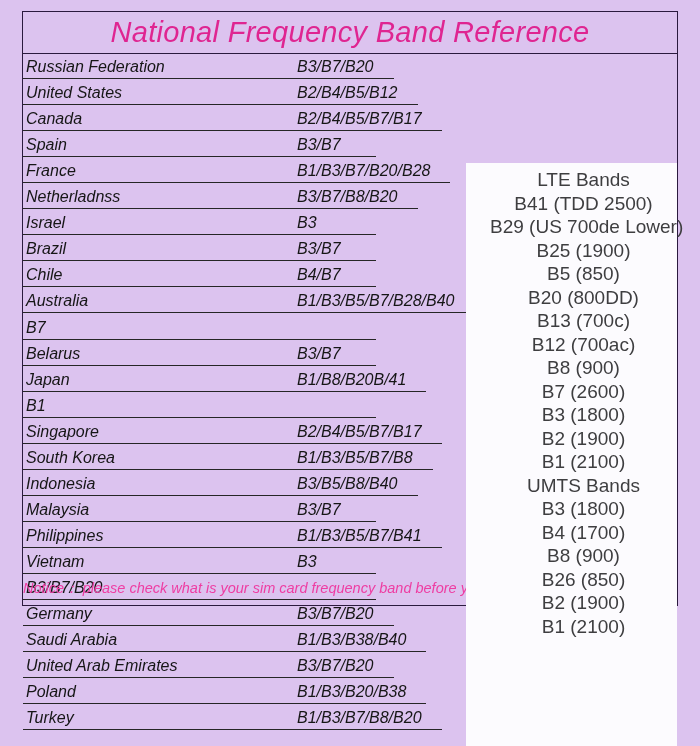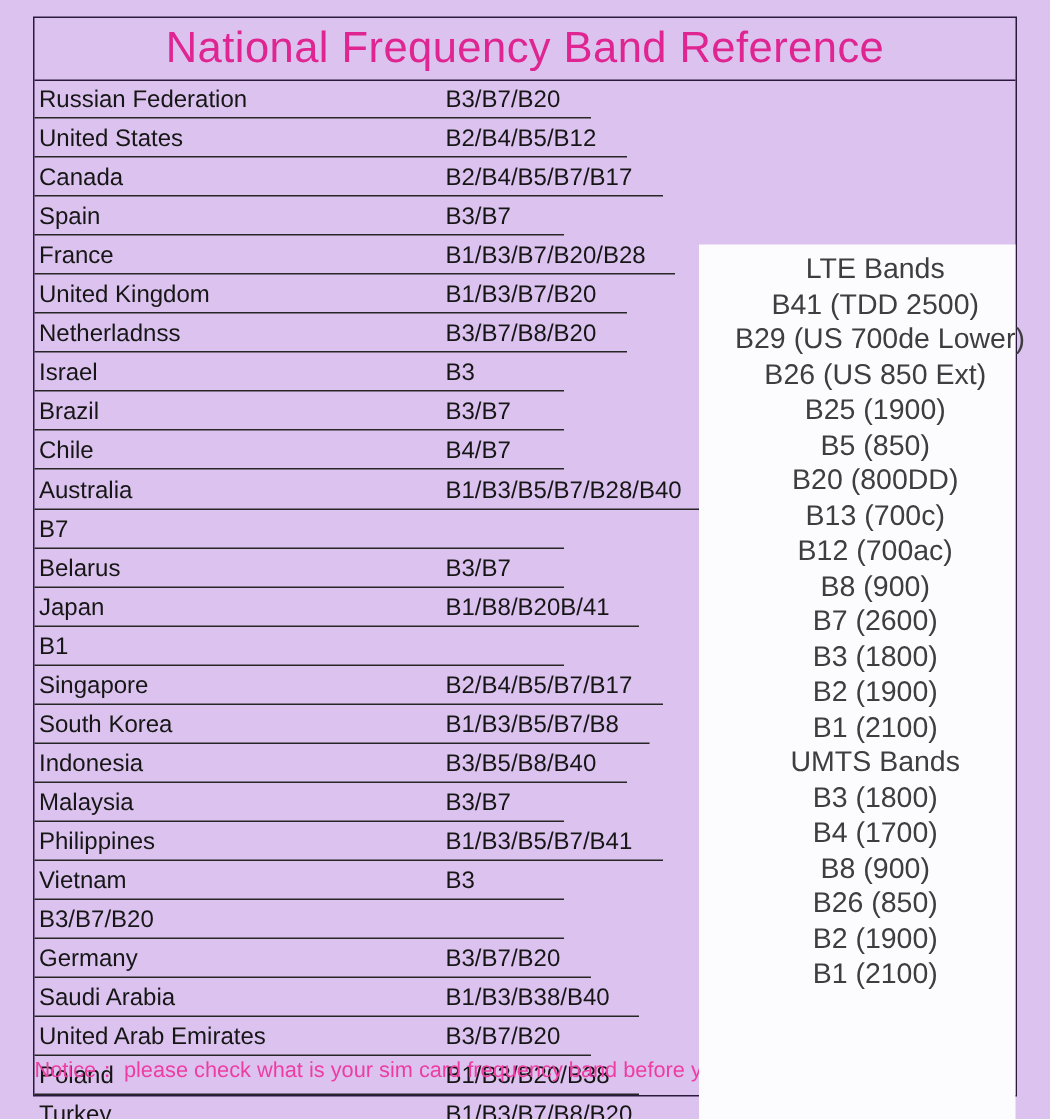--- a/index.html
+++ b/index.html
@@ -12,22 +12,22 @@
     --panel-bg:#fcfbfe;
     --panel-text:#3e3e40;
   }
   html,body{margin:0;padding:0;}
   body{
     width:700px;height:746px;position:relative;overflow:hidden;
     background:var(--bg);
     font-family:"Liberation Sans", sans-serif;
   }
   .outer{
-    position:absolute;left:22px;top:11px;width:656px;height:720px;
-    border:1px solid var(--border);box-sizing:border-box;
+    position:absolute;left:22px;top:11px;width:656px;height:595px;
+    border:1px solid var(--border);box-sizing:border-box;font-style:italic;
   }
   .titlebar{
     height:41px;border-bottom:1px solid var(--border);
     display:flex;align-items:center;justify-content:center;
   }
   .titlebar span{
     color:var(--title-pink);font-size:29px;letter-spacing:.3px;white-space:nowrap;
   }
   .rows{position:absolute;top:41px;left:0;}
   .row{
@@ -72,24 +72,20 @@
         <span class="country">Canada</span>
         <span class="bands">B2/B4/B5/B7/B17</span>
       </div>
       <div class="row">
         <span class="country">Spain</span>
         <span class="bands">B3/B7</span>
       </div>
       <div class="row">
         <span class="country">France</span>
         <span class="bands">B1/B3/B7/B20/B28</span>
-      </div>
-      <div class="row">
-        <span class="country">United Kingdom</span>
-        <span class="bands">B1/B3/B7/B20</span>
       </div>
       <div class="row">
         <span class="country">Netherladnss</span>
         <span class="bands">B3/B7/B8/B20</span>
       </div>
       <div class="row">
         <span class="country">Israel</span>
         <span class="bands">B3</span>
       </div>
       <div class="row">
@@ -166,21 +162,20 @@
         <span class="bands">B1/B3/B7/B8/B20</span>
       </div>
     </div>
   <div class="notice">Notice：  please check what is your sim card frequency band before your place an order !</div>
 </div>
 
 <div class="panel" id="panel">
     <div>LTE Bands</div>
     <div>B41 (TDD 2500)</div>
     <div>B29 (US 700de Lower)</div>
-    <div>B26 (US 850 Ext)</div>
     <div>B25 (1900)</div>
     <div>B5 (850)</div>
     <div>B20 (800DD)</div>
     <div>B13 (700c)</div>
     <div>B12 (700ac)</div>
     <div>B8 (900)</div>
     <div>B7 (2600)</div>
     <div>B3 (1800)</div>
     <div>B2 (1900)</div>
     <div>B1 (2100)</div>

